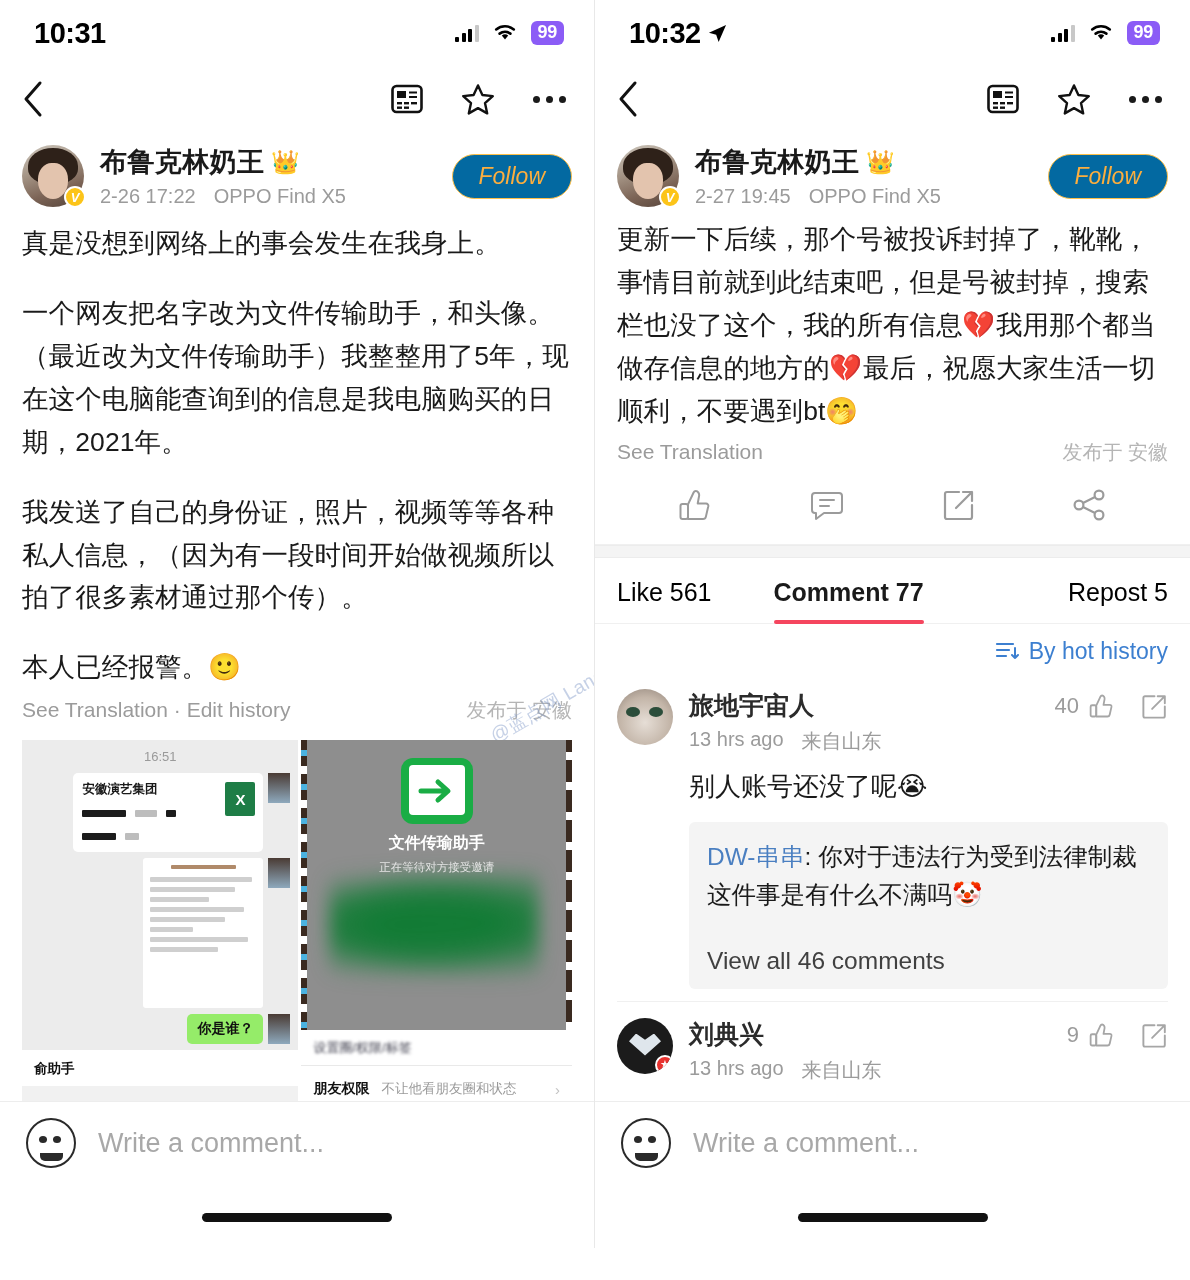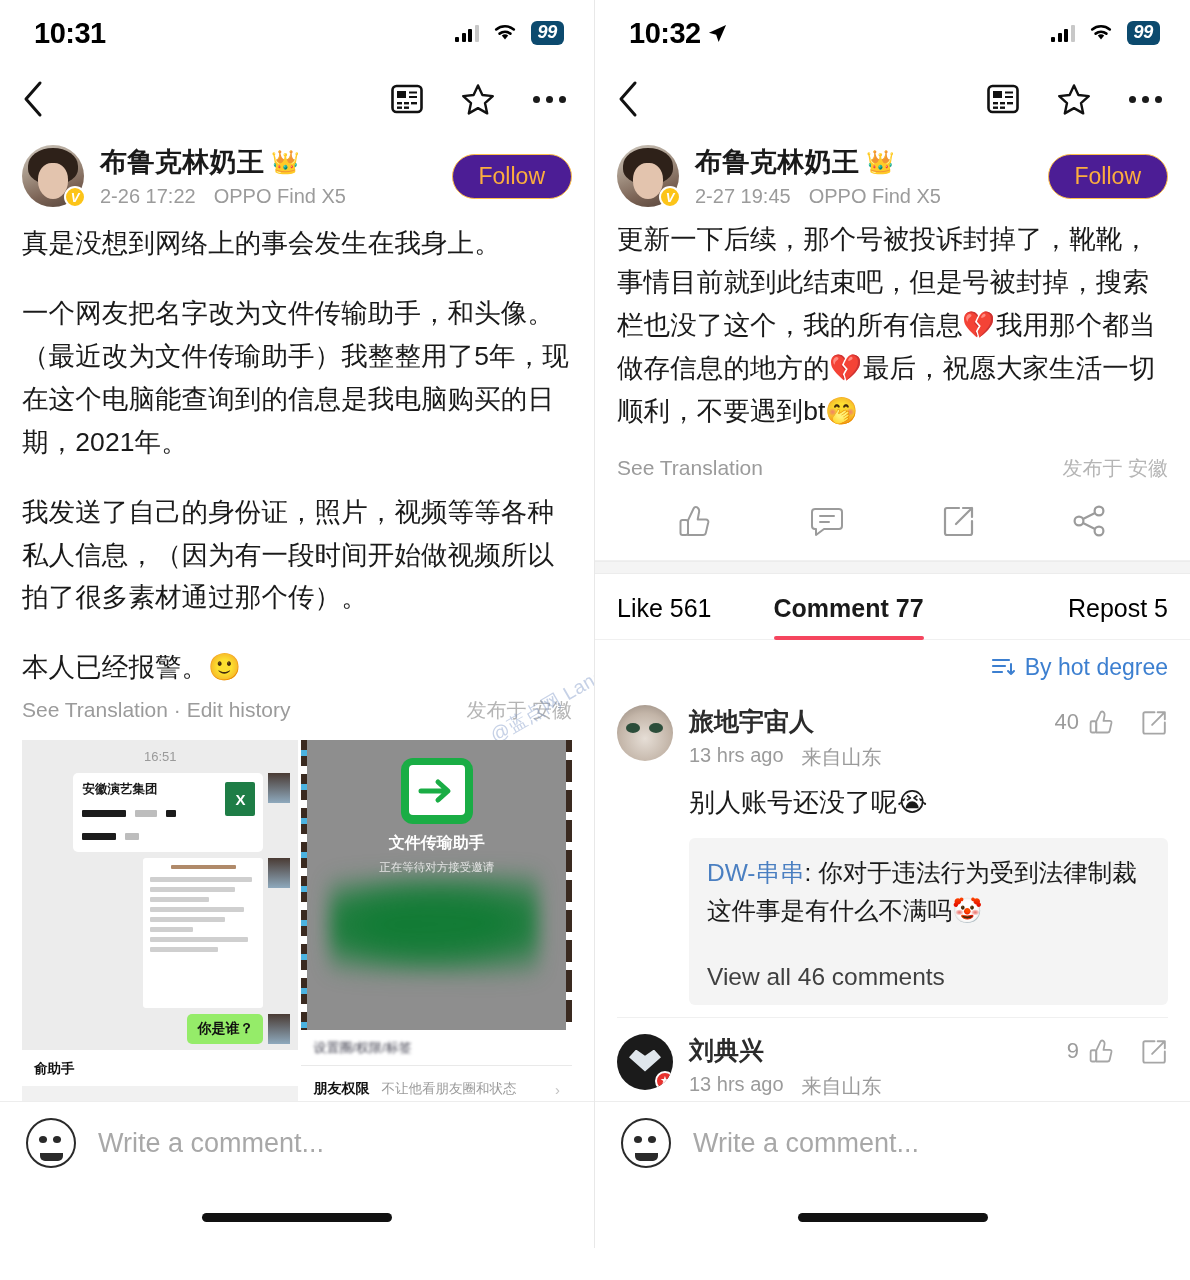--- a/index.html
+++ b/index.html
@@ -22,23 +22,23 @@
   .sb-time { font-size: 29px; font-weight: bold; letter-spacing: -0.5px; color: #000; }
   .loc-arrow { width: 19px; height: 19px; display:block; }
   .sb-right { display: flex; align-items: center; gap: 13px; }
   .signal { display: flex; align-items: flex-end; gap: 2.5px; height: 18px; }
   .signal i { width: 4px; background: #000; border-radius: 1px; display: block; }
   .signal i:nth-child(1){ height: 5px; }
   .signal i:nth-child(2){ height: 9px; }
   .signal i:nth-child(3){ height: 13px; }
   .signal i:nth-child(4){ height: 17px; background:#c8c8c8; }
   .batt {
-    background: #0c4a6e; color: #fff; border-radius: 6px;
+    background: #8b5cf6; color: #fff; border-radius: 6px;
     font-size: 18px; font-weight: bold; padding: 2px 7px 3px;
-    letter-spacing: -0.3px; line-height: 1.05; font-style: italic;
+    letter-spacing: -0.3px; line-height: 1.05;
   }
 
   
   .navbar {
     height: 66px; display: flex; align-items: center;
     justify-content: space-between; padding: 0 28px 0 22px;
   }
   .nav-actions { display: flex; align-items: center; gap: 38px; }
   .icon-btn { display: flex; align-items: center; justify-content: center; cursor: pointer; }
   .dots { display: flex; gap: 6px; align-items: center; }
@@ -70,33 +70,33 @@
     display: flex; align-items: center; justify-content: center; line-height: 1;
   }
   .head-meta { flex: 1; min-width: 0; }
   .uname-row { display: flex; align-items: center; gap: 7px; }
   .uname { font-size: 27px; font-weight: bold; color: #1a1a1a; letter-spacing: 0.4px; }
   .crown { font-size: 23px; line-height: 1; }
   .sub-row { display: flex; align-items: center; gap: 18px; margin-top: 5px; }
   .sub-row span { font-size: 20px; color: #9b9b9b; }
   .follow-btn {
     border: 1.6px solid #fcbf49; border-radius: 26px; color: #fcae3e;
-    font-size: 23px; padding: 10px 26px; background: #4c1d95; cursor: pointer;
-    white-space: nowrap; line-height: 1;
+    font-size: 23px; padding: 10px 26px; background: #0369a1; cursor: pointer;
+    white-space: nowrap; line-height: 1; font-style: italic;
   }
 
   
   .post-body {
     padding: 6px 22px 0; font-size: 26.5px; line-height: 1.62;
     color: #1a1a1a; letter-spacing: 0.1px;
   }
   .post-body p { margin: 0 0 27px; }
   .post-body p:last-child { margin-bottom: 2px; }
   .post-body.right { padding-top: 2px; }
-  .post-body.right p { margin-bottom: 16px; }
+  .post-body.right p { margin-bottom: 0; }
 
   .meta-row {
     display: flex; align-items: baseline; justify-content: space-between;
     padding: 6px 22px 0; position: relative;
   }
   .meta-left { font-size: 21px; color: #9b9b9b; }
   .meta-left .lnk { cursor: pointer; }
   .meta-right { font-size: 20px; color: #b5b5b5; }
 
   
@@ -576,21 +576,21 @@
       <div class="tab active c2">Comment 77</div>
       <div class="tab c3">Repost 5</div>
     </div>
 
     <div class="sort-row">
       <div class="sort-btn">
         <svg width="26" height="22" viewBox="0 0 26 22">
           <path d="M2 4h16M2 10h12M2 16h9" stroke="#3c7fd0" stroke-width="2.2" stroke-linecap="round"></path>
           <path d="M20 8v10M17 15l3 3 3-3" stroke="#3c7fd0" stroke-width="2" fill="none" stroke-linecap="round" stroke-linejoin="round"></path>
         </svg>
-        <span>By hot degree</span>
+        <span>By hot history</span>
       </div>
     </div>
 
     <div class="comment">
       <div class="c-avatar cat-av"></div>
       <div class="c-main">
         <div class="c-head">
           <div>
             <div class="c-name">旅地宇宙人</div>
             <div class="c-sub">

